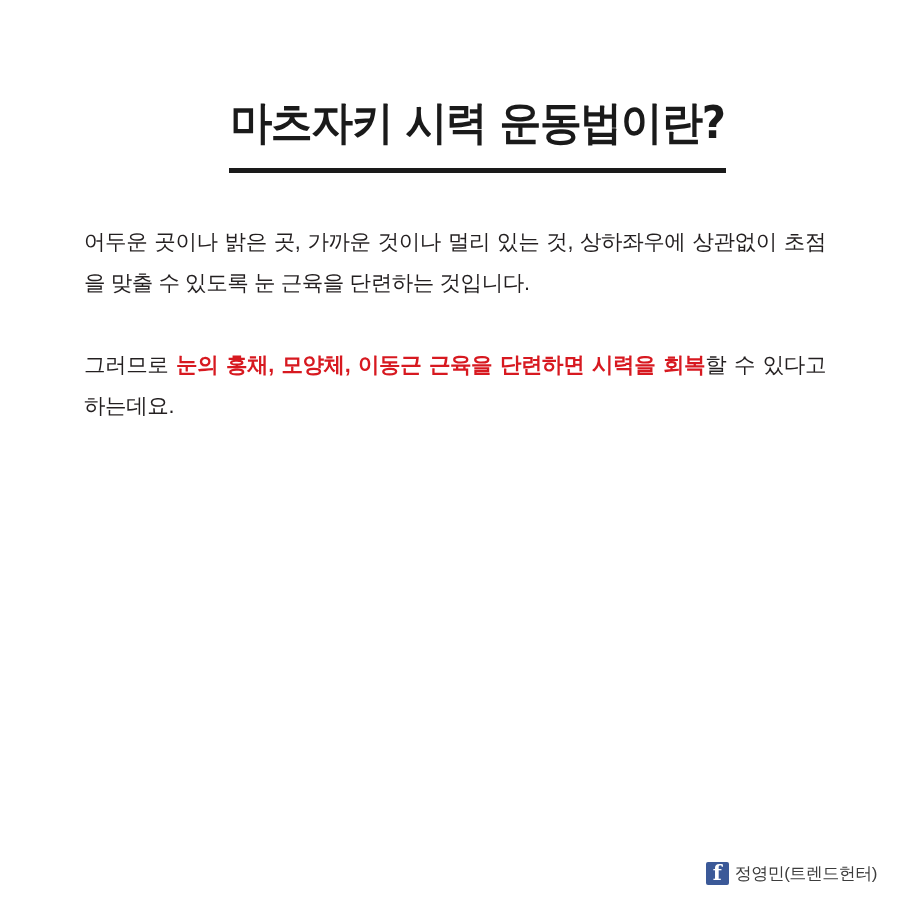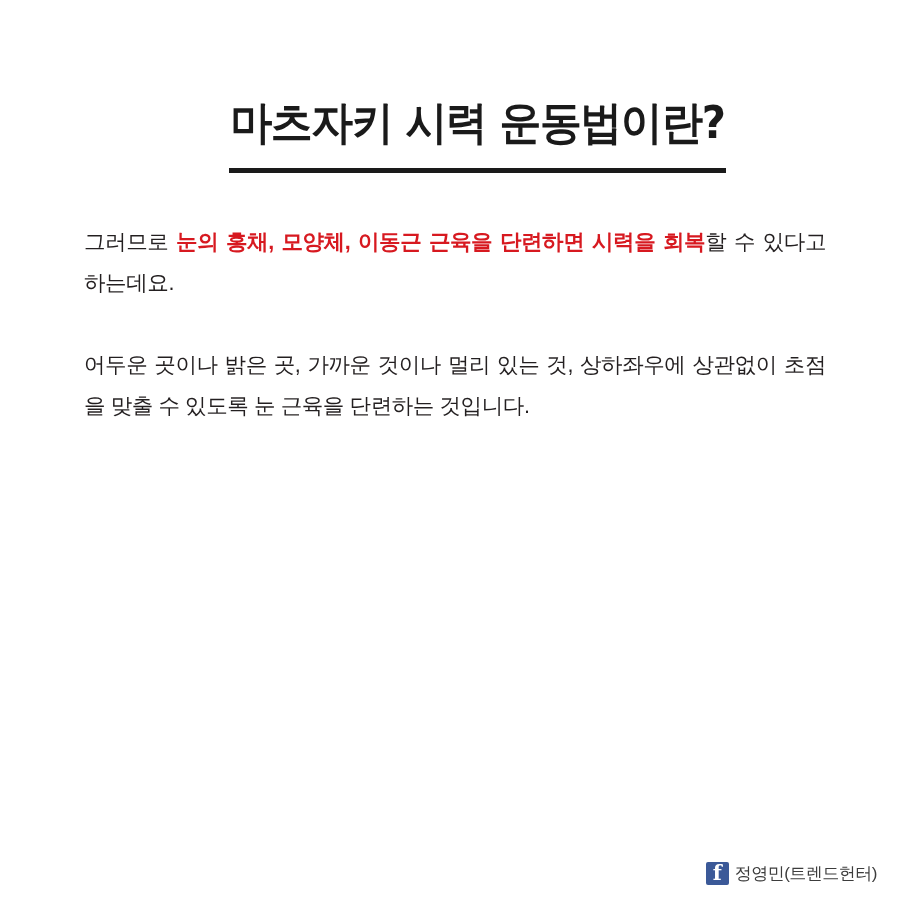--- a/index.html
+++ b/index.html
@@ -119,25 +119,25 @@
 
   <div class="title-block">
     <div class="title">마츠자키 시력 운동법이란?</div>
     <div class="title-rule"></div>
   </div>
 
   <div class="body-block">
 
 
     <p class="para">
-      <span>그러므로 </span><span class="hl">눈의 홍채, 모양체, 이동근 근육을 단련하면 시력을 회복</span><span>할 수 있다고 하는데요.</span>
+      <span>어두운 곳이나 밝은 곳, 가까운 것이나 멀리 있는 것, 상하좌우에 상관없이 초점을 맞출 수 있도록 눈 근육을 단련하는 것입니다.</span>
     </p>
 
     <p class="para">
-      <span>어두운 곳이나 밝은 곳, 가까운 것이나 멀리 있는 것, 상하좌우에 상관없이 초점을 맞출 수 있도록 눈 근육을 단련하는 것입니다.</span>
+      <span>그러므로 </span><span class="hl">눈의 홍채, 모양체, 이동근 근육을 단련하면 시력을 회복</span><span>할 수 있다고 하는데요.</span>
     </p>
 
   </div>
 
   <div class="credit">
     <span class="fb-icon"></span>
     <span class="credit-text">정영민(트렌드헌터)</span>
   </div>
 
 </div>

